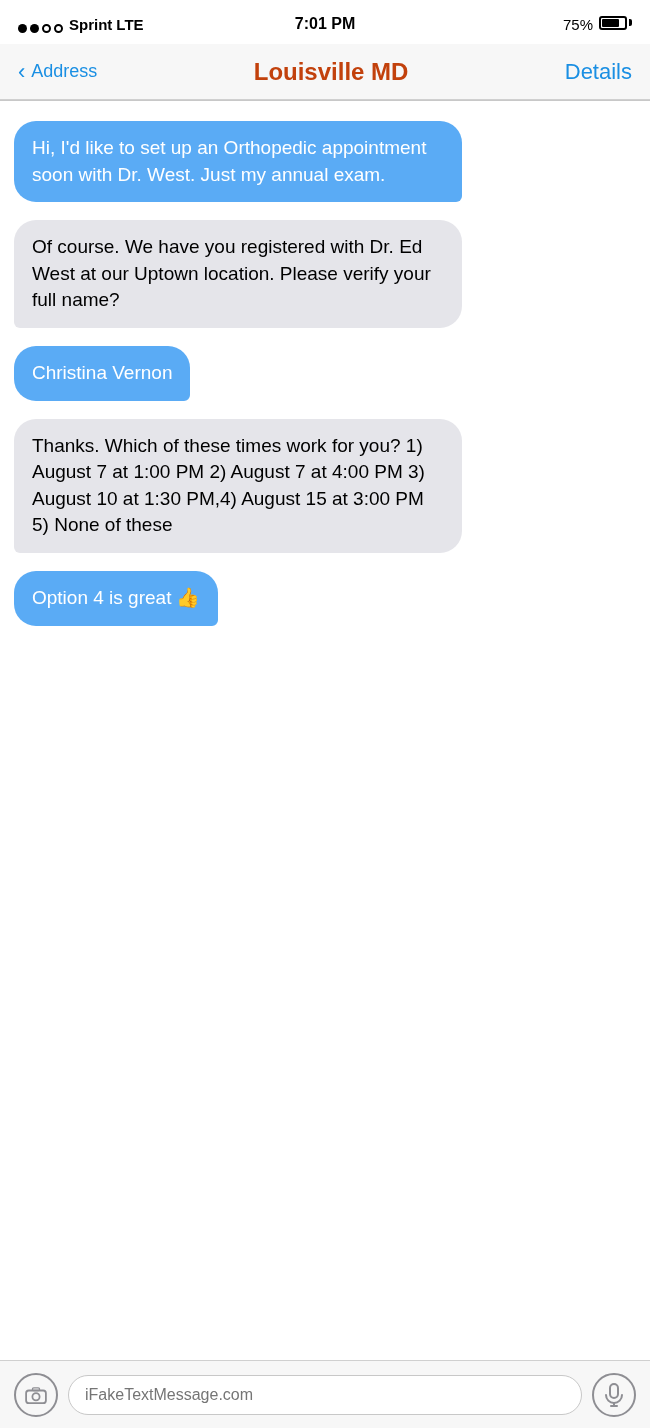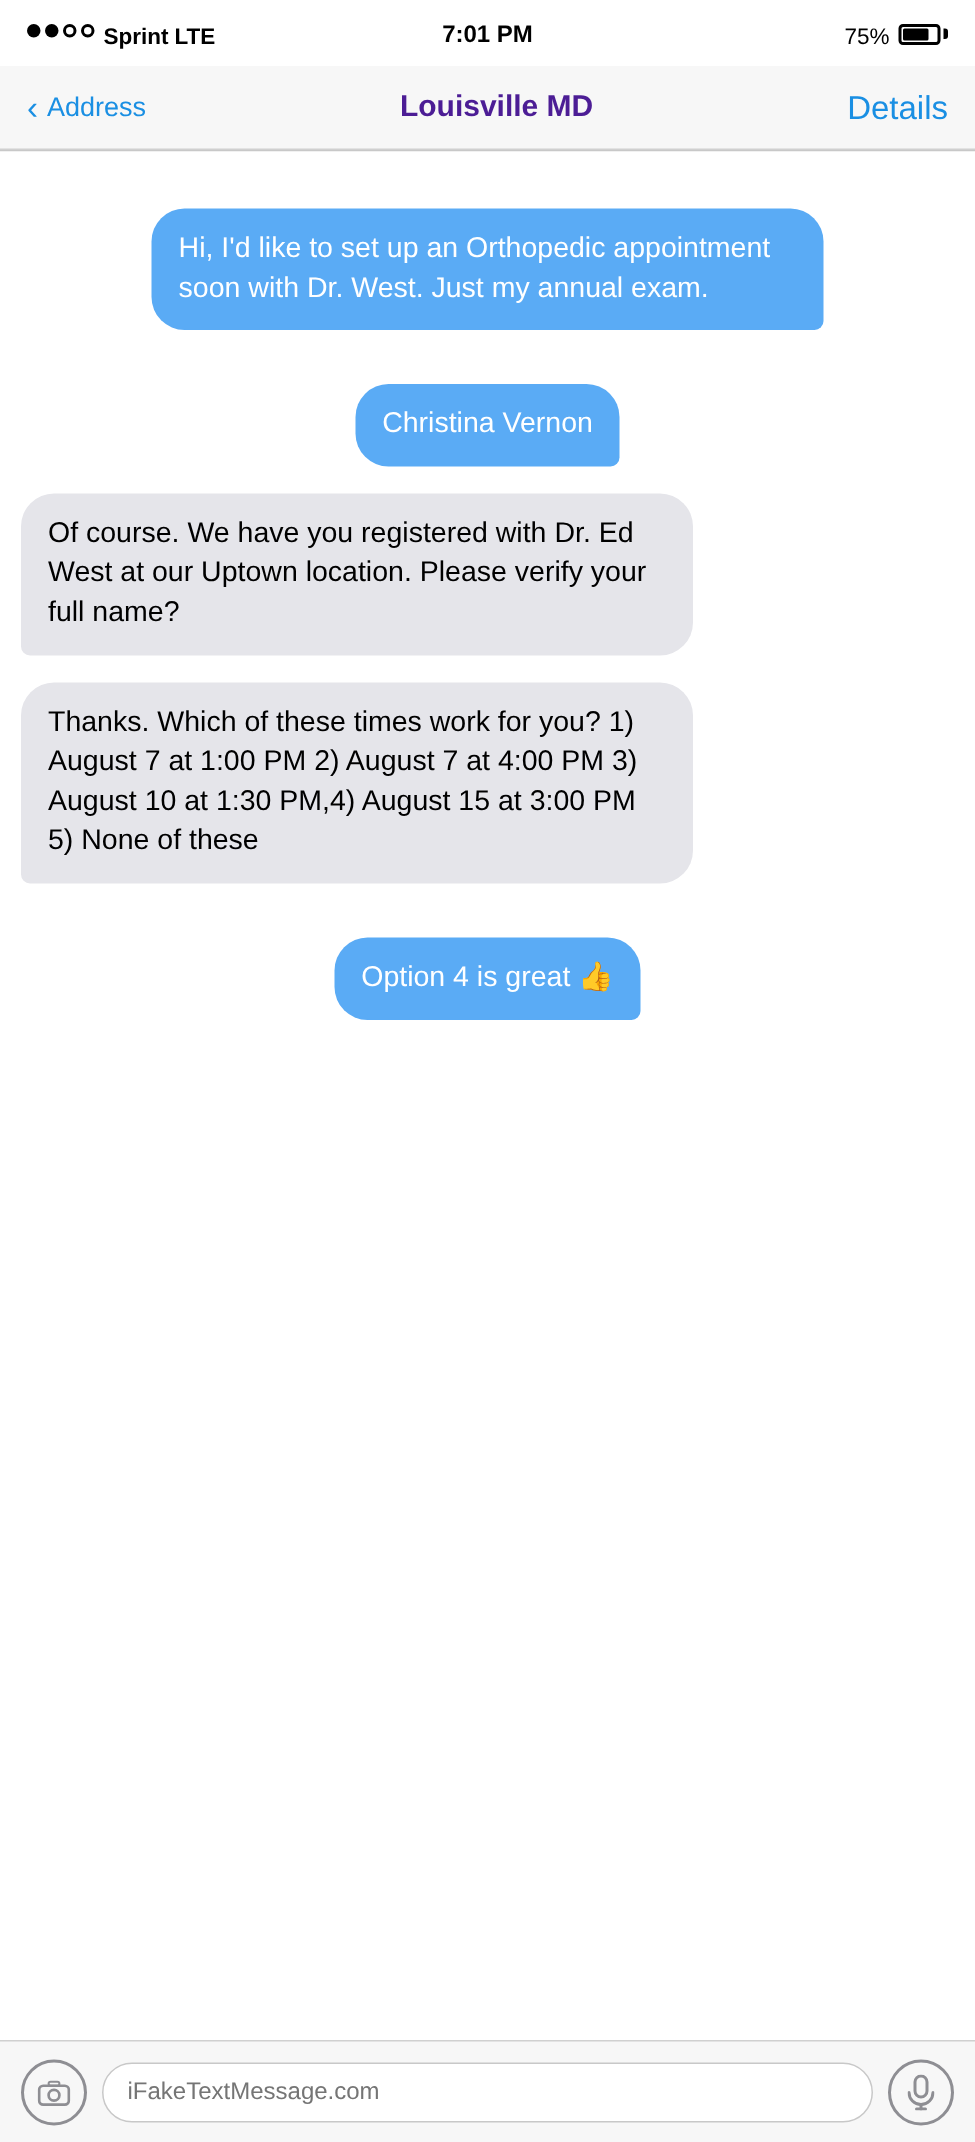--- a/index.html
+++ b/index.html
@@ -16,21 +16,21 @@
     .status-bar {
       background: #fff;
       display: flex;
       align-items: center;
       justify-content: space-between;
       padding: 8px 18px 4px 18px;
       height: 44px;
     }
     .status-left {
       display: flex;
-      align-items: flex-start;
+      align-items: flex-end;
       gap: 4px;
       font-size: 15px;
       font-weight: 600;
     }
     .signal-dots {
       display: flex;
       gap: 3px;
       align-items: center;
       margin-right: 2px;
     }
@@ -103,23 +103,23 @@
       font-size: 18px;
       gap: 4px;
       cursor: pointer;
     }
     .nav-back-chevron {
       font-size: 22px;
       line-height: 1;
       margin-right: 2px;
     }
     .nav-title {
-      font-size: 20px;
+      font-size: 24px;
       font-weight: 700;
-      color: #4c1d95;
+      color: #c2410c;
     }
     .nav-details {
       color: #1a8fe3;
       font-size: 22px;
       cursor: pointer;
     }
 
     
     .nav-divider {
       height: 1px;
@@ -135,22 +135,21 @@
       flex-direction: column;
       gap: 18px;
       overflow-y: auto;
     }
 
     
     .bubble-row {
       display: flex;
     }
     .bubble-row.sent {
-      justify-content: center;
-      margin-top: 18px;
+      justify-content: flex-start;
     }
     .bubble-row.received {
       justify-content: flex-start;
     }
     .bubble {
       max-width: 72%;
       padding: 14px 18px;
       border-radius: 22px;
       font-size: 19px;
       line-height: 1.4;
@@ -253,29 +252,29 @@
 <div class="nav-divider"></div>
 
 <div class="chat-area">
 
   <div class="bubble-row sent">
     <div class="bubble sent">
       <span>Hi, I'd like to set up an Orthopedic appointment soon with Dr. West. Just my annual exam.</span>
     </div>
   </div>
 
+  <div class="bubble-row received">
+    <div class="bubble received">
+      <span>Of course. We have you registered with Dr. Ed West at our Uptown location. Please verify your full name?</span>
+    </div>
+  </div>
+
   <div class="bubble-row sent">
     <div class="bubble sent">
       <span>Christina Vernon</span>
-    </div>
-  </div>
-
-  <div class="bubble-row received">
-    <div class="bubble received">
-      <span>Of course. We have you registered with Dr. Ed West at our Uptown location. Please verify your full name?</span>
     </div>
   </div>
 
   <div class="bubble-row received">
     <div class="bubble received">
       <span>Thanks. Which of these times work for you? 1) August 7 at 1:00 PM 2) August 7 at 4:00 PM 3) August 10 at 1:30 PM,4) August 15 at 3:00 PM 5) None of these</span>
     </div>
   </div>
 
   <div class="bubble-row sent">

